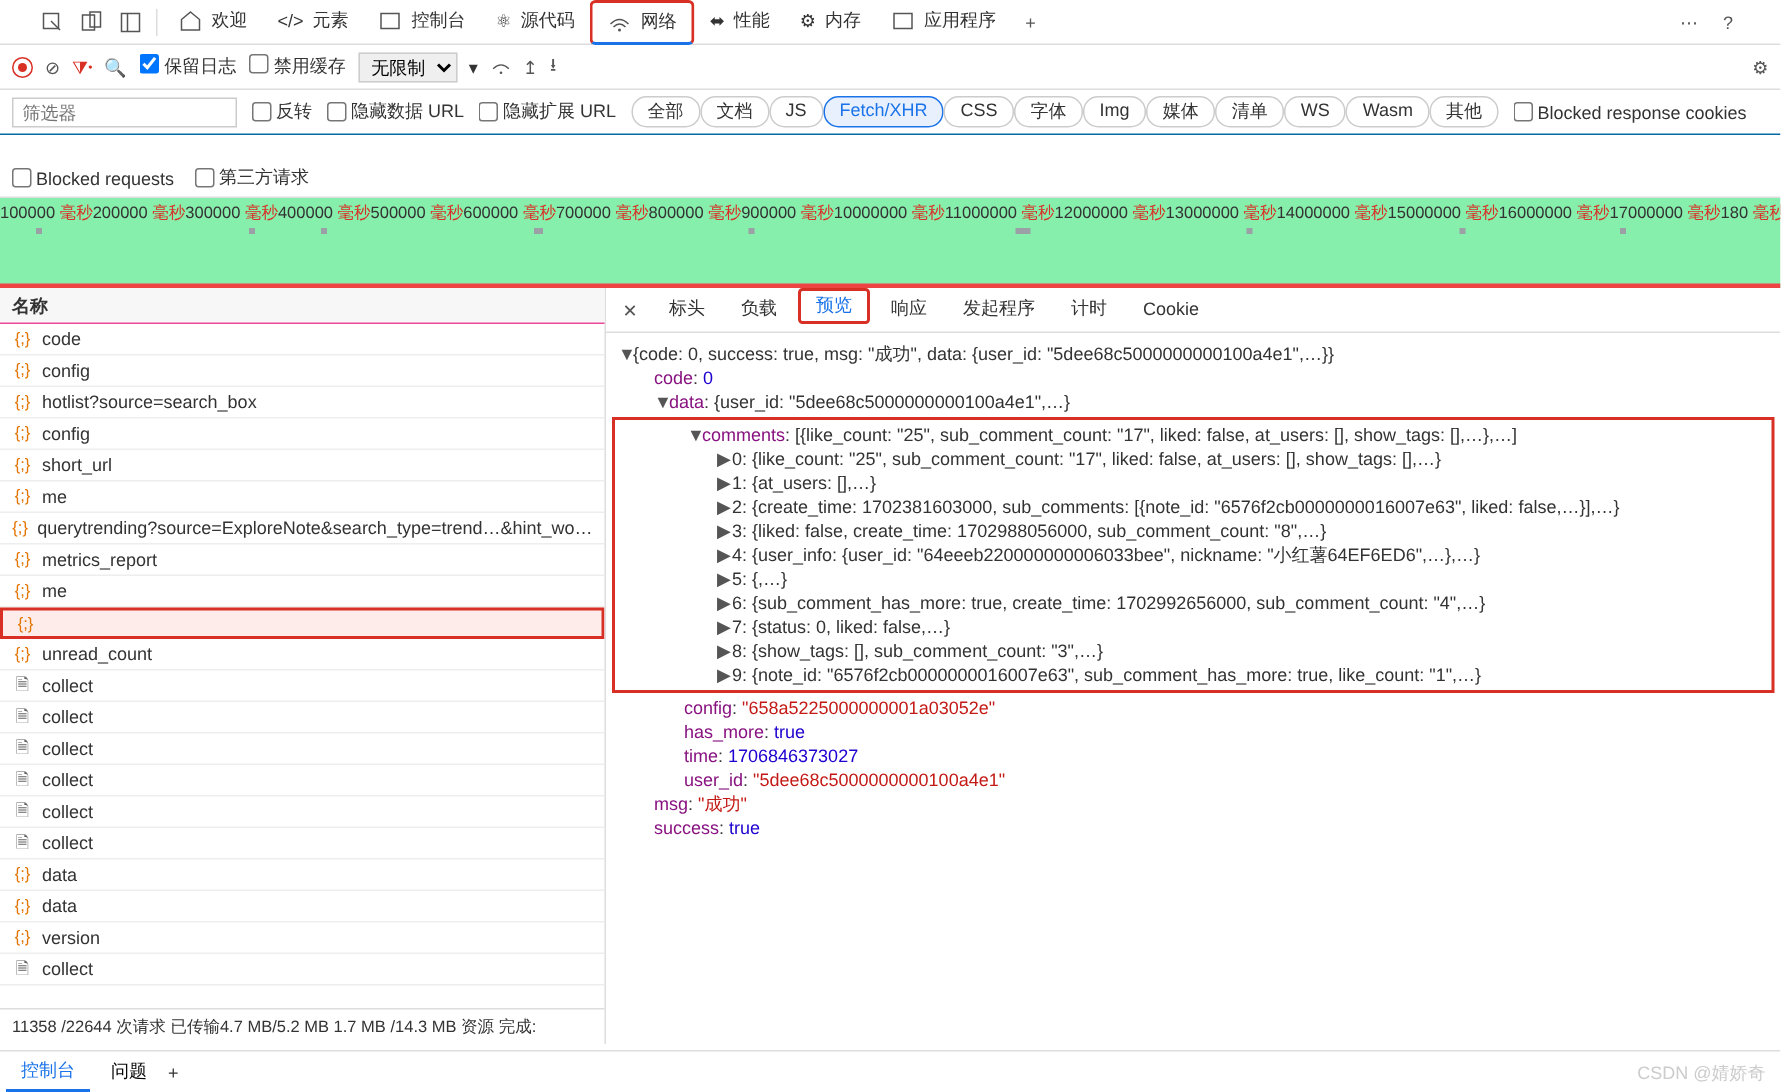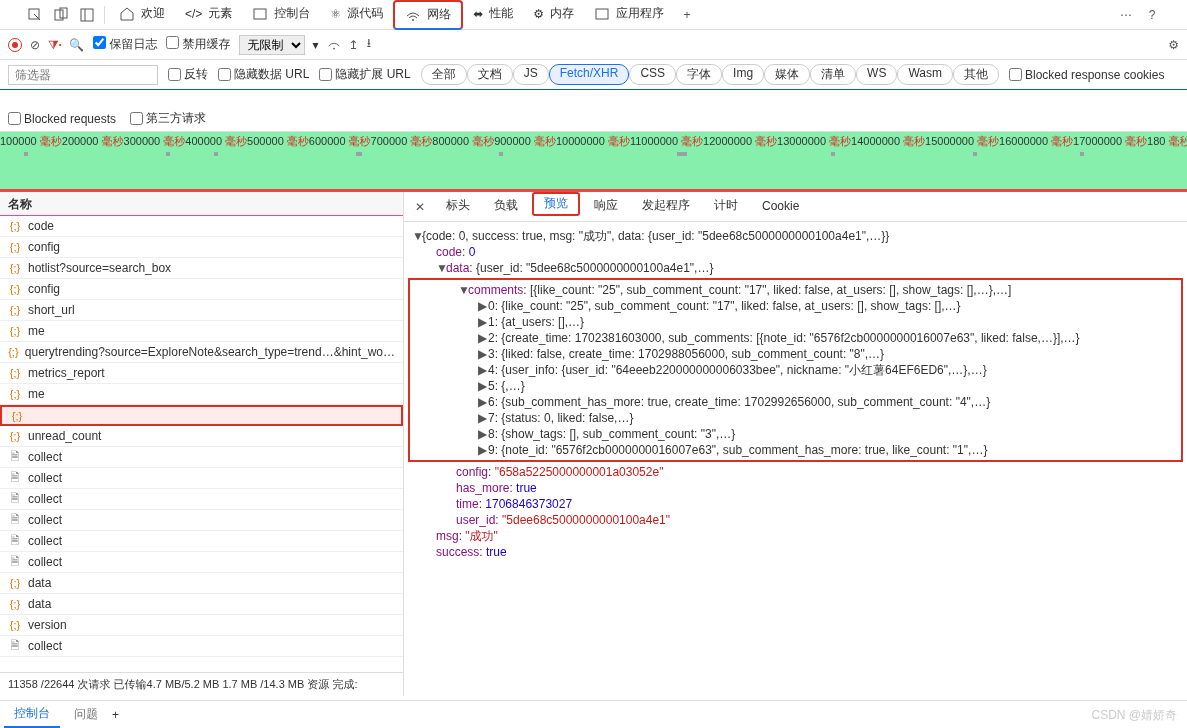--- a/index.html
+++ b/index.html
@@ -49,21 +49,21 @@
 .key { color: #881280; }
 .str { color: #c41a16; }
 .num, .bool { color: #1c00cf; }
 .punc { color: #333; }
 .indent0 { padding-left: 4px; }
 .indent1 { padding-left: 28px; }
 .indent2 { padding-left: 48px; }
 .indent3 { padding-left: 68px; }
 .comments-box { border: 2px solid #d93025; margin: 2px 0; padding: 2px 0; }
 .footer-tabs { height: 28px; border-top: 1px solid #ddd; display: flex; align-items: center; padding: 0 4px; gap: 4px; position: absolute; bottom: 0; left: 0; right: 0; background: #fff; }
-.footer-tabs .ftab { padding: 4px 10px; cursor: pointer; color: #737373; }
+.footer-tabs .ftab { padding: 4px 10px; cursor: pointer; color: #000000; }
 .footer-tabs .ftab.active { border-bottom: 2px solid #1a73e8; color: #1a73e8; }
 .watermark { position: absolute; right: 10px; bottom: 4px; color: #ccc; font-size: 12px; }
 svg { fill: currentColor; }
 .chk { display: flex; align-items: center; gap: 3px; font-size: 12px; }
 </style>
 </head>
 <body>
 
 <div class="top-tabs">
   <div class="icon-btn">

